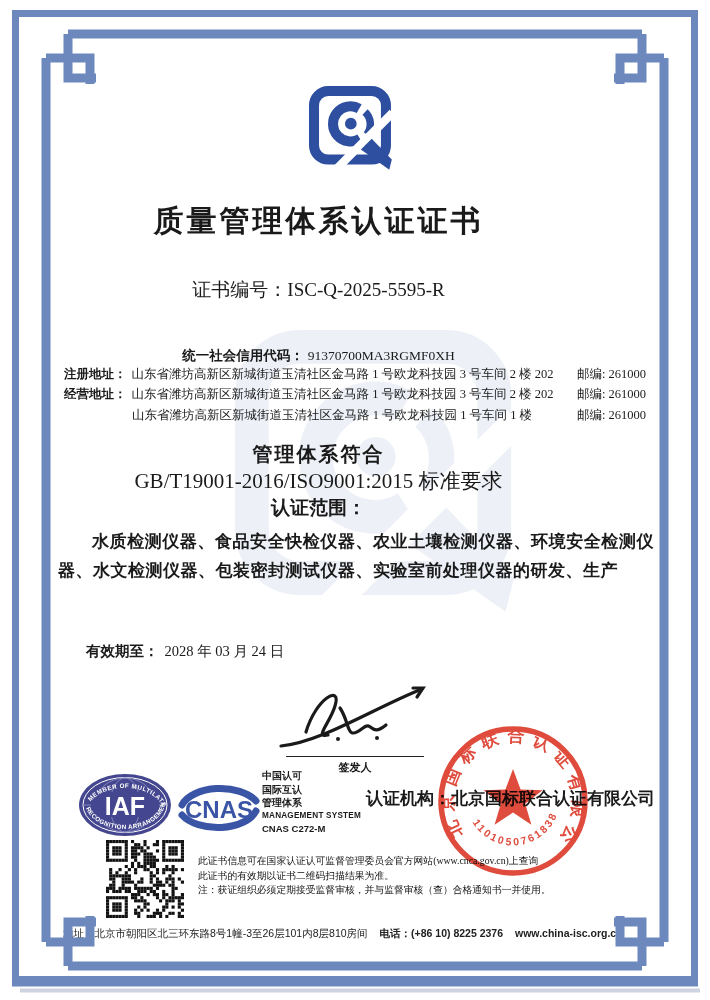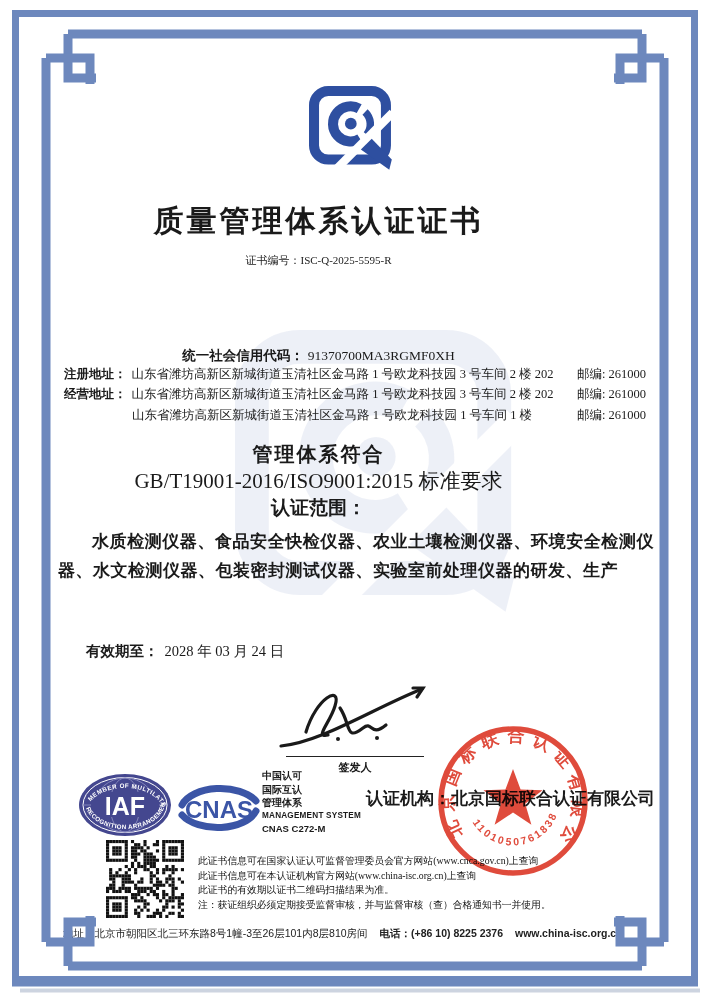--- a/index.html
+++ b/index.html
@@ -4,21 +4,21 @@
 <style>
   html,body{margin:0;padding:0;background:#fff;}
   .page{position:relative;width:710px;height:1000px;background:#ffffff;overflow:hidden;
         font-family:"Liberation Serif","DejaVu Serif",serif;color:#1a1a1a;}
   .abs{position:absolute;}
   .ctr{left:0;width:637px;text-align:center;}
 
   
   .logo{left:309px;top:86px;width:92px;height:92px;}
   .title{top:201px;font-size:30px;font-weight:bold;letter-spacing:3px;}
-  .certno{top:253px;font-size:11px;}
+  .certno{top:277px;font-size:19px;}
   .hereby{top:287px;font-size:19px;font-weight:bold;letter-spacing:9px;}
   .company{top:309px;font-size:24px;font-weight:bold;letter-spacing:1px;}
   .credit{top:347px;font-size:13.5px;}
   .credit b{margin-right:4px;}
 
   
   .addr{left:64px;width:582px;display:flex;font-size:12.5px;line-height:16px;}
   .addr .lbl{font-weight:bold;white-space:nowrap;}
   .addr .val{margin-left:5px;white-space:nowrap;}
   .addr .sp{flex:1;}
@@ -497,21 +497,20 @@
         <rect x="43.40" y="74.40" width="3.1" height="3.1"></rect>
         <rect x="46.50" y="74.40" width="3.1" height="3.1"></rect>
         <rect x="52.70" y="74.40" width="3.1" height="3.1"></rect>
         <rect x="58.90" y="74.40" width="3.1" height="3.1"></rect>
         <rect x="71.30" y="74.40" width="3.1" height="3.1"></rect>
         <rect x="74.40" y="74.40" width="3.1" height="3.1"></rect>
       </svg>
 
     <div class="abs notes">
       <div>此证书信息可在国家认证认可监督管理委员会官方网站(www.cnca.gov.cn)上查询</div>
-      <div>此证书信息可在本认证机构官方网站(www.china-isc.org.cn)上查询</div>
       <div>此证书的有效期以证书二维码扫描结果为准。</div>
       <div>注：获证组织必须定期接受监督审核，并与监督审核（查）合格通知书一并使用。</div>
     </div>
 
     <div class="abs footer">
       <span>地址：北京市朝阳区北三环东路8号1幢-3至26层101内8层810房间</span>
       <span class="bold"><span>电话：</span><span>(+86 10) 8225 2376</span></span>
       <span class="bold">www.china-isc.org.cn</span>
     </div>
 

